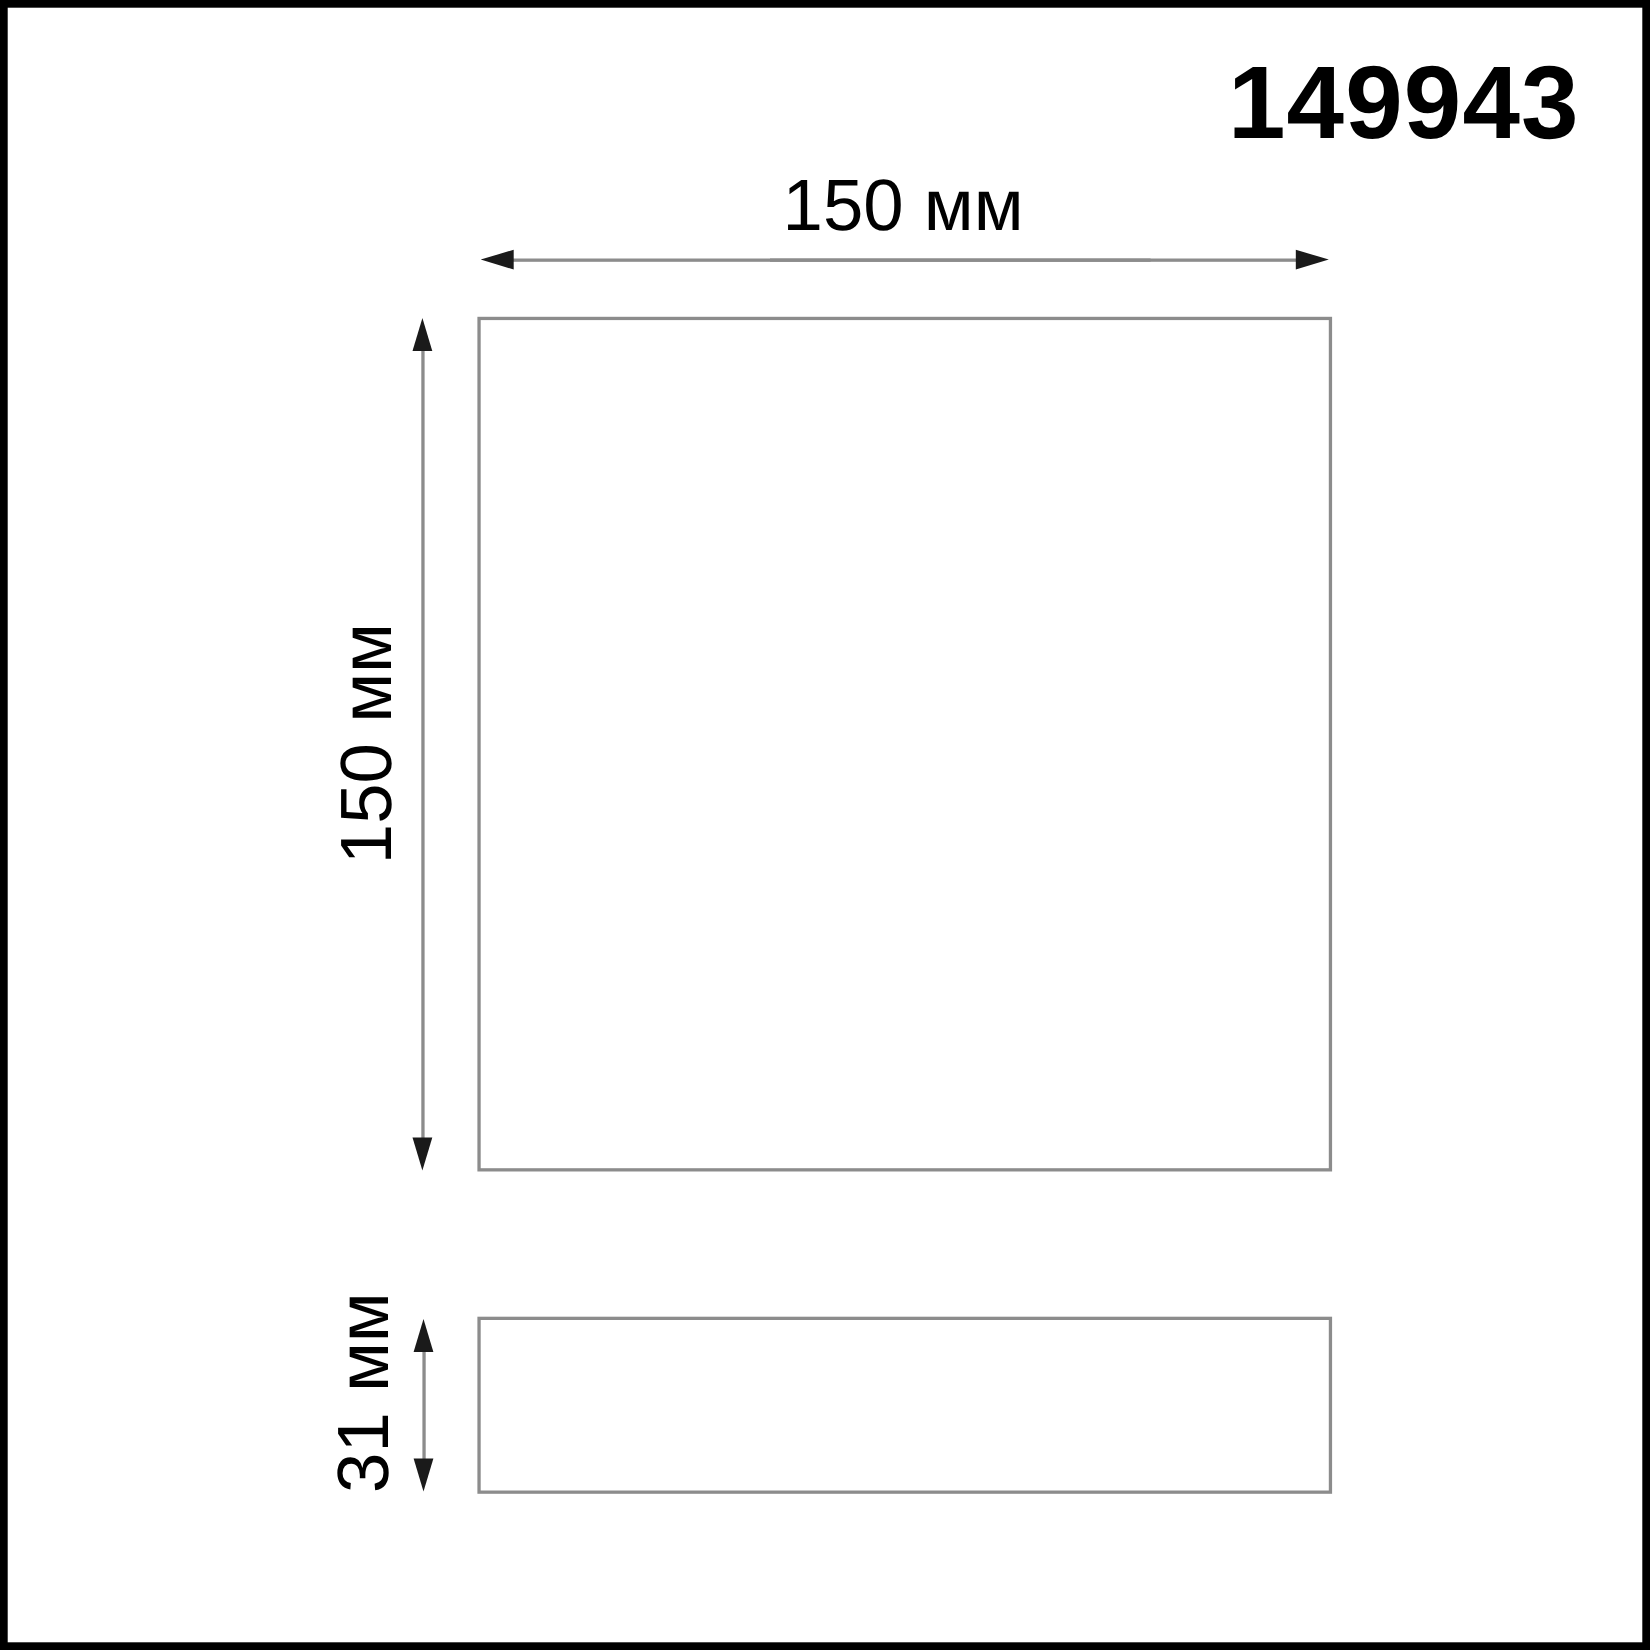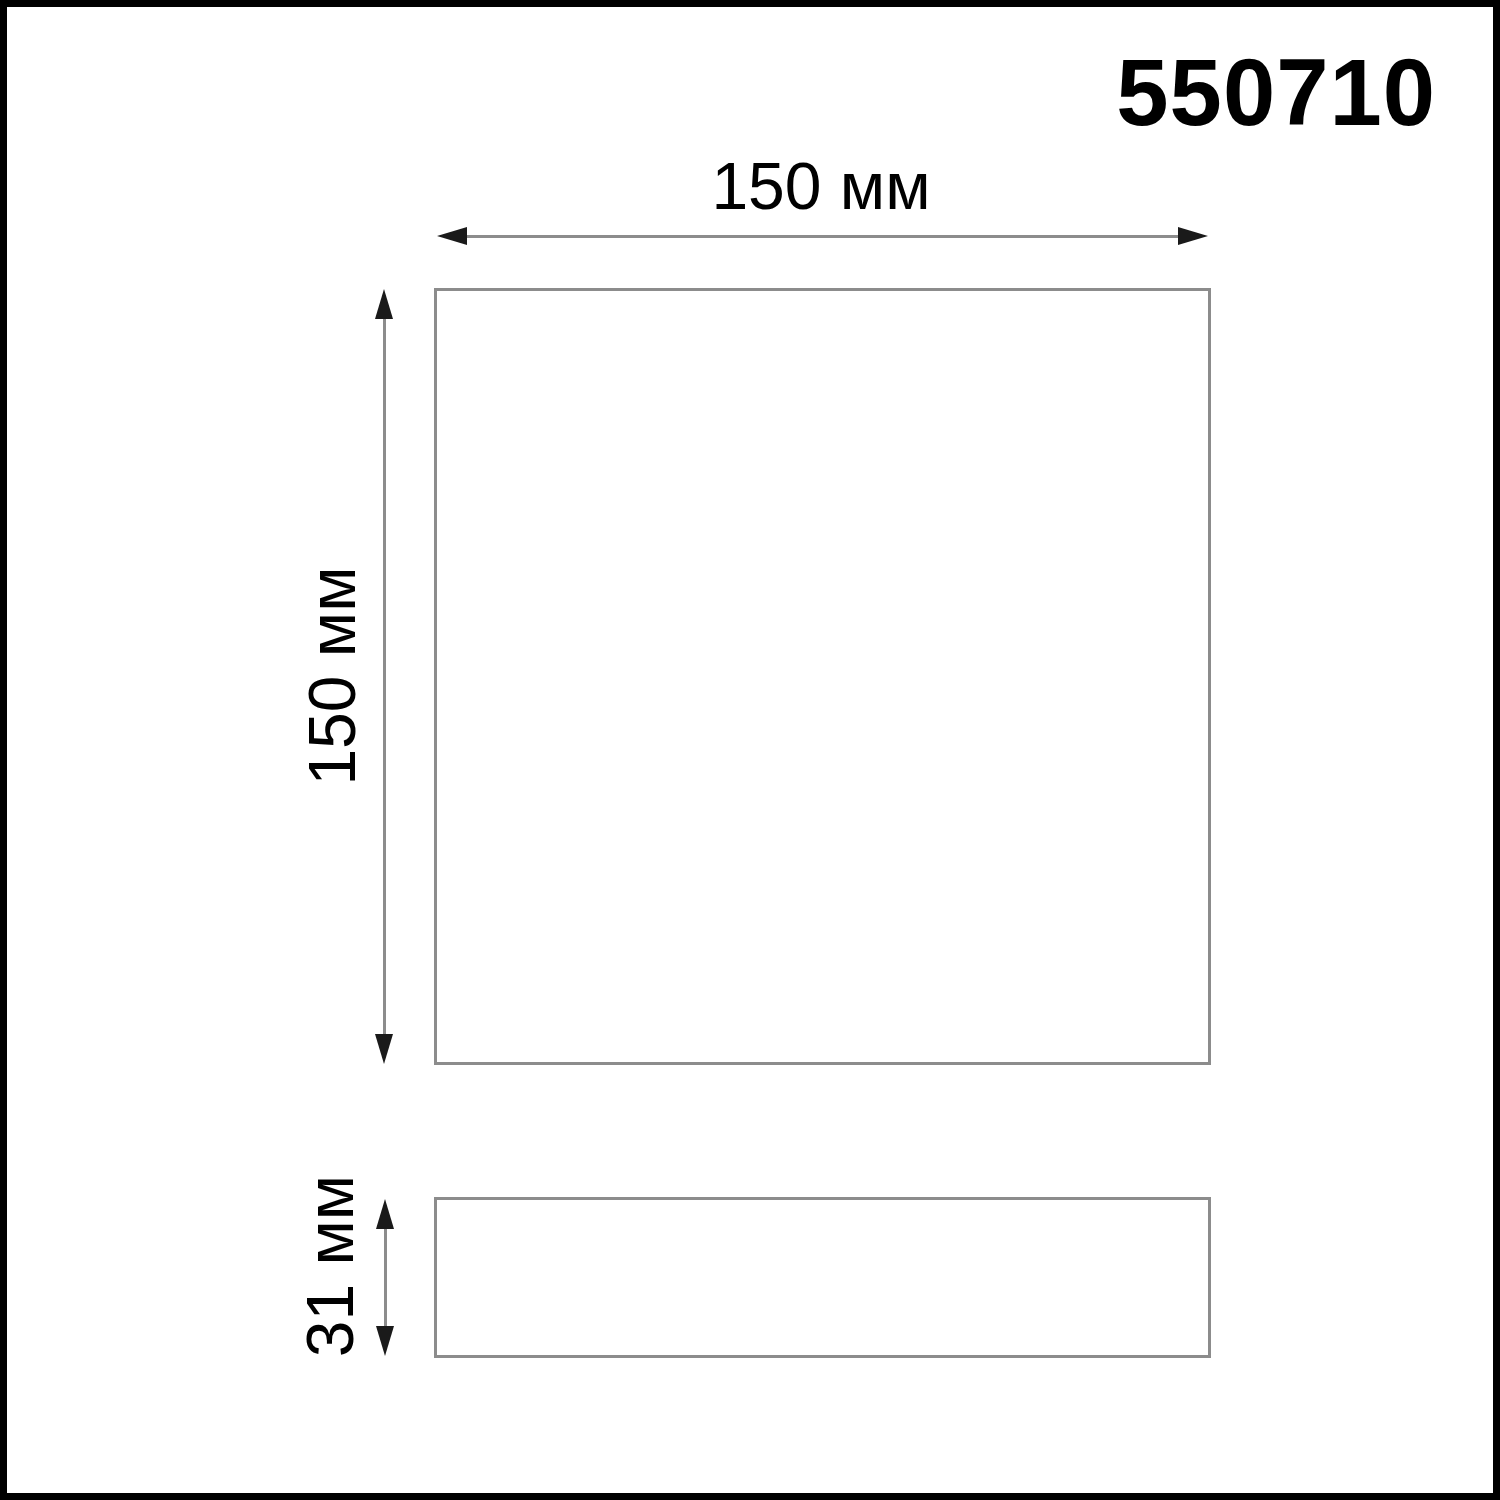--- a/index.html
+++ b/index.html
@@ -74,21 +74,21 @@
     box-sizing: border-box;
   }
   .front-square { left: 434px; top: 288px; width: 777px; height: 777px; }
   .side-rect    { left: 434px; top: 1197px; width: 777px; height: 161px; }
 </style>
 </head>
 <body>
 
 <div class="canvas">
 
-  <div class="product-code">550710</div>
+  <div class="product-code">149943</div>
 
   <div>
     <div class="dim-label horiz" style="left: 821px; top: 186px;">150 мм</div>
     <div class="dim-line-h" style="left: 460px; top: 235px; width: 586px;"></div>
     <div class="dim-line-h" style="left: 700px; top: 235px; width: 486px;"></div>
     <span class="arr left" style="left: 437px;  top: 227px;"></span>
     <span class="arr right" style="left: 1178px; top: 227px;"></span>
   </div>
 
   <div>

